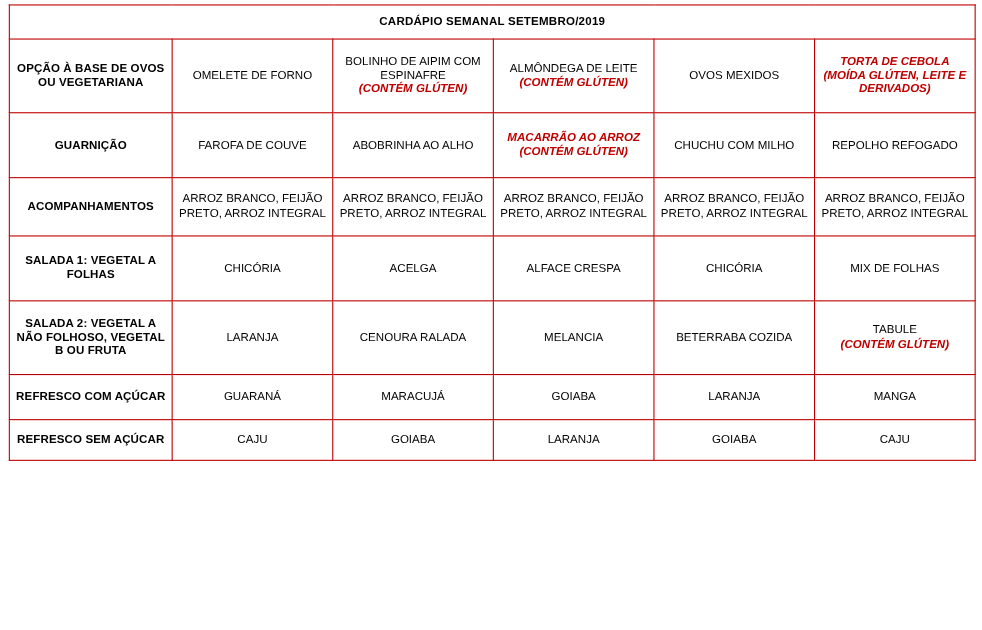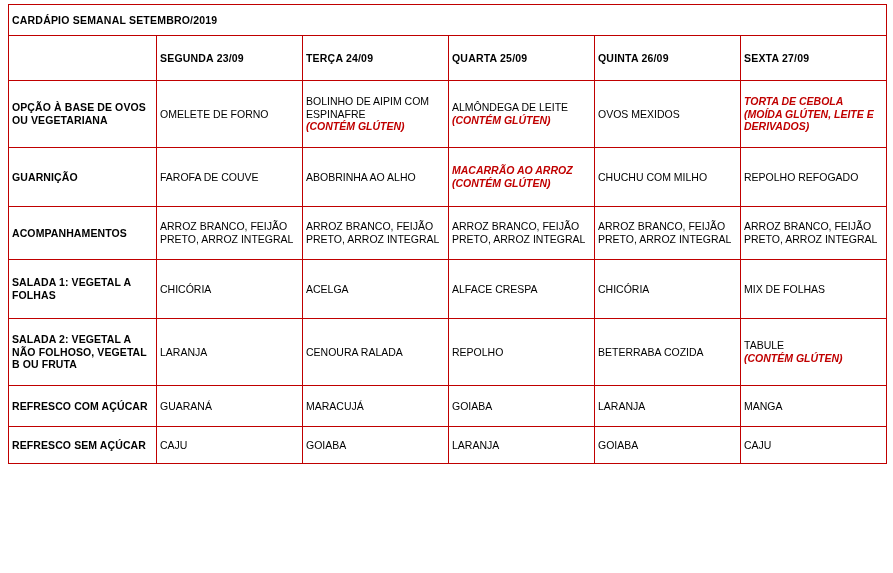--- a/index.html
+++ b/index.html
@@ -21,20 +21,21 @@
     padding: 4px 6px 4px 8px;
   }
   table.menu {
     border-collapse: collapse;
     table-layout: fixed;
     width: 879px;
     border: 1px solid #c00000;
   }
   table.menu td {
     border: 1px solid #c00000;
+    text-align: center;
     vertical-align: middle;
     padding: 2px 3px;
     font-size: 10.5px;
     line-height: 1.22;
   }
   
   col.c-label { width: 148px; }
   col.c-day   { width: 146px; }
 
   .title-cell {
@@ -82,28 +83,20 @@
       <col class="c-day">
       <col class="c-day">
       <col class="c-day">
       <col class="c-day">
       <col class="c-day">
     </colgroup>
     <tbody>
       <tr>
         <td class="title-cell" colspan="6">CARDÁPIO SEMANAL SETEMBRO/2019</td>
       </tr>
-      <tr class="r-head">
-        <td class="empty-head"></td>
-        <td class="dayhead">SEGUNDA   23/09</td>
-        <td class="dayhead">TERÇA 24/09</td>
-        <td class="dayhead">QUARTA 25/09</td>
-        <td class="dayhead">QUINTA 26/09</td>
-        <td class="dayhead">SEXTA 27/09</td>
-      </tr>
 
 
       <tr class="r-opcao">
         <td class="rowlabel">OPÇÃO À BASE DE OVOS OU VEGETARIANA</td>
         <td>
           <span class="txt">OMELETE DE FORNO</span>
 
         </td>
         <td>
           <span class="txt">BOLINHO DE AIPIM COM ESPINAFRE</span>
@@ -199,21 +192,21 @@
         <td class="rowlabel">SALADA 2: VEGETAL A NÃO FOLHOSO, VEGETAL B OU FRUTA</td>
         <td>
           <span class="txt">LARANJA</span>
 
         </td>
         <td>
           <span class="txt">CENOURA RALADA</span>
 
         </td>
         <td>
-          <span class="txt">REPOLHO</span>
+          <span class="txt">MELANCIA</span>
 
         </td>
         <td>
           <span class="txt">BETERRABA COZIDA</span>
 
         </td>
         <td>
           <span class="txt">TABULE</span>
           <span class="alert">(CONTÉM GLÚTEN)</span>
         </td>

